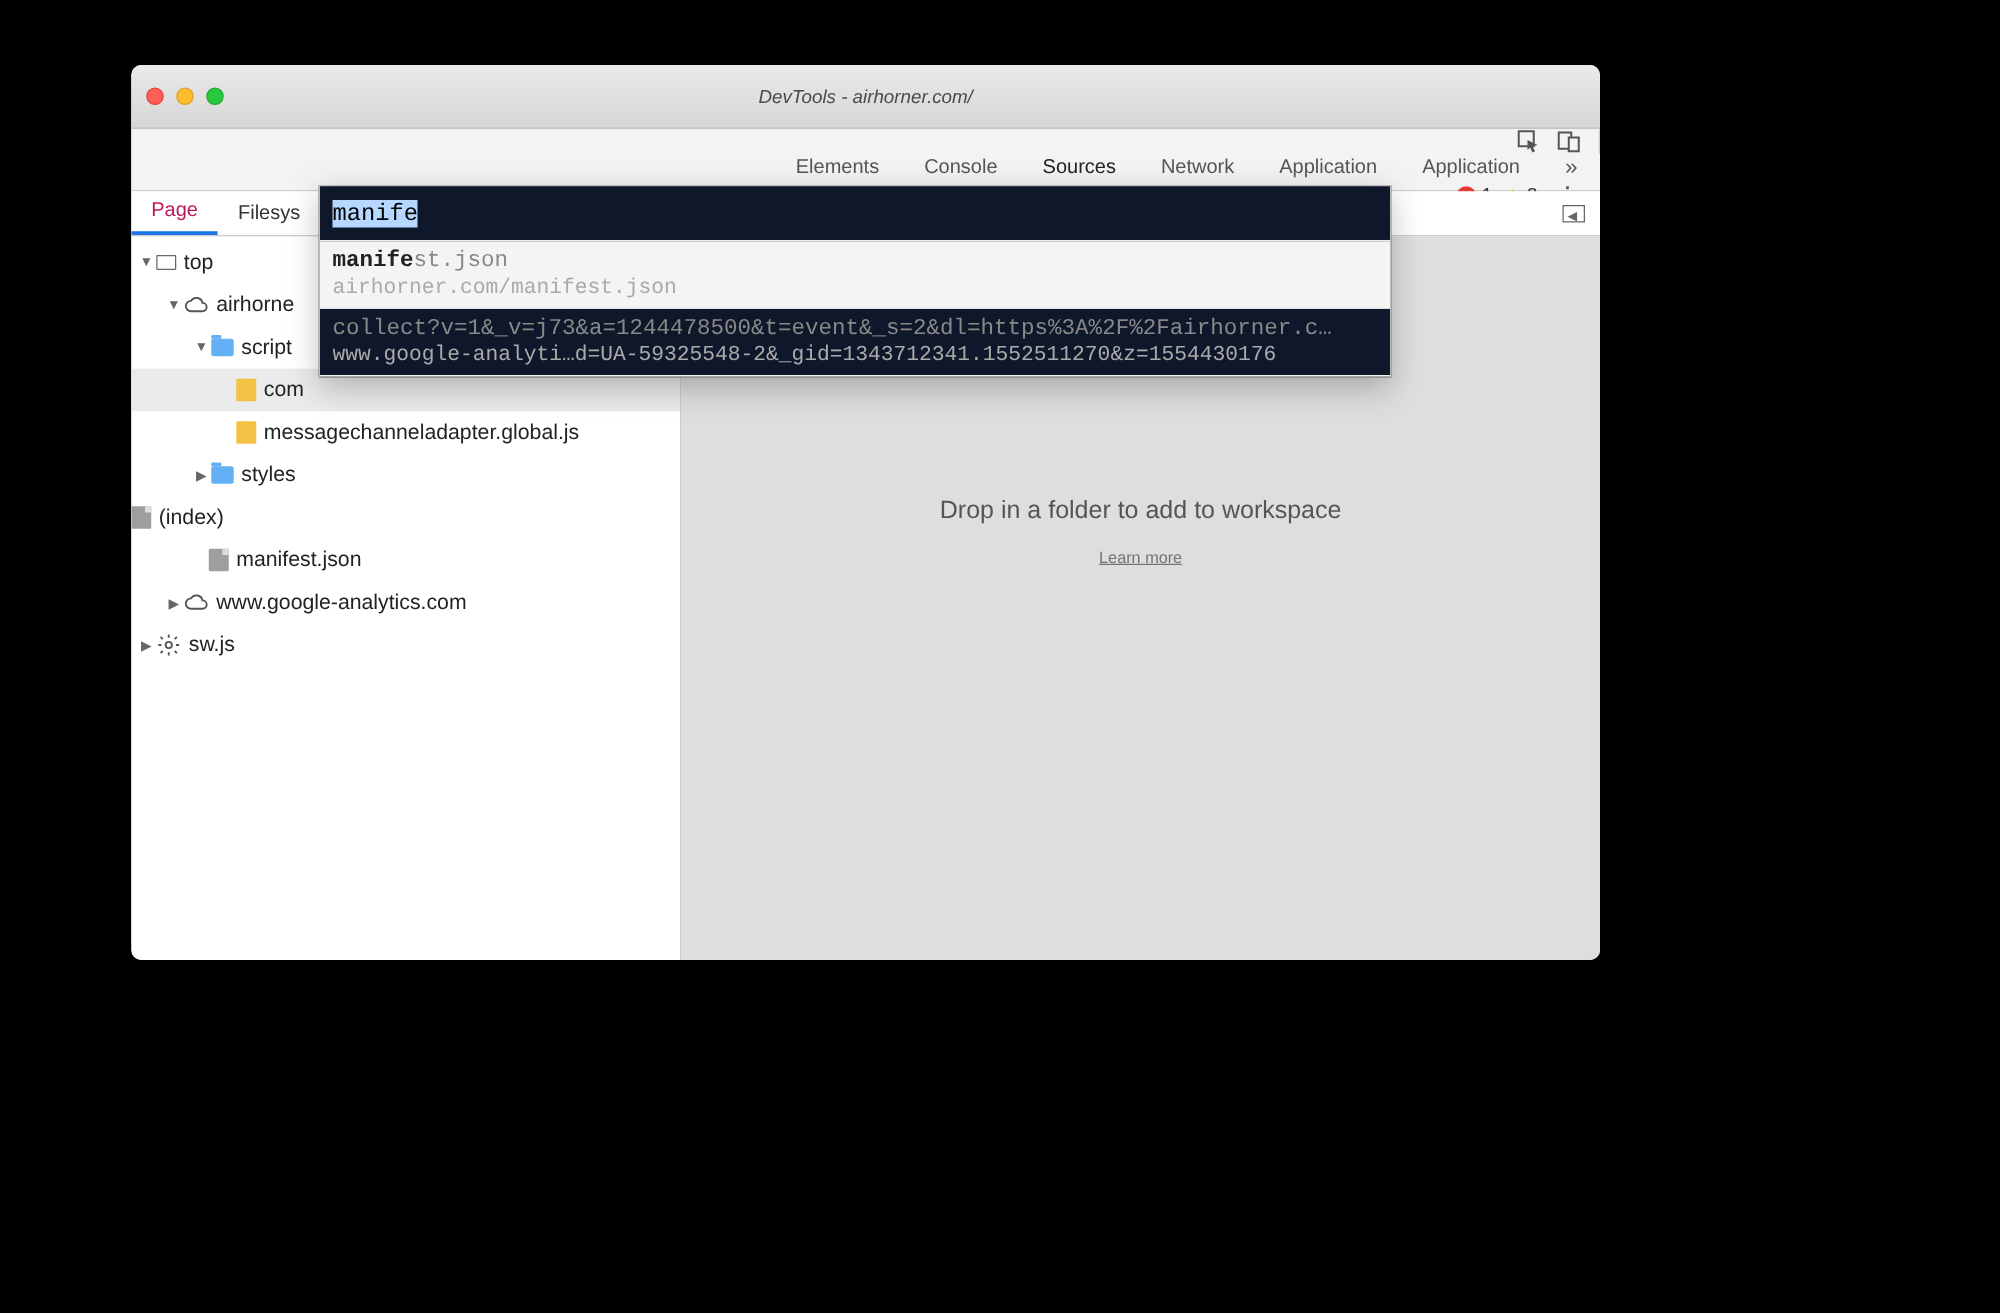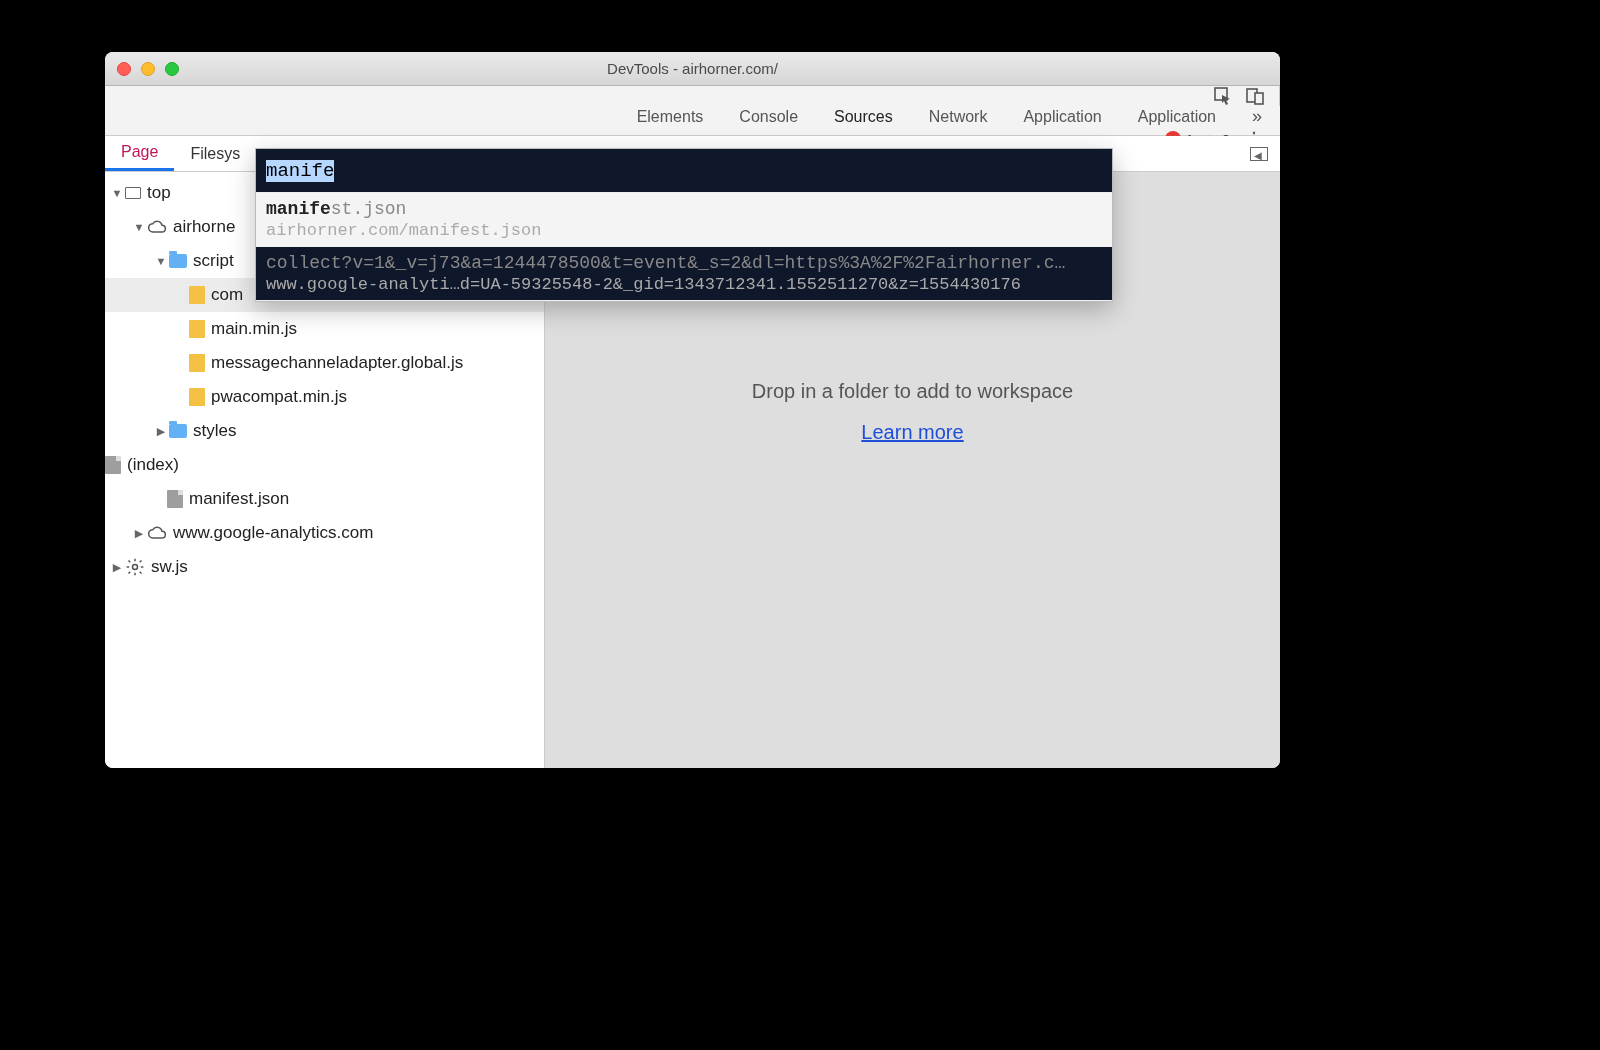--- a/index.html
+++ b/index.html
@@ -18,26 +18,27 @@
   width: 1175px;
   height: 716px;
   background: #f0f0f0;
   border-radius: 8px;
   box-shadow: 0 20px 60px rgba(0,0,0,0.5);
   display: flex;
   flex-direction: column;
   overflow: hidden;
 }
 .titlebar {
-  height: 34px;
+  height: 51px;
   background: linear-gradient(#eaeaea,#d6d6d6);
   border-bottom: 1px solid #b5b5b5;
   display: flex;
   align-items: center;
   position: relative;
+  font-style: italic;
 }
 .traffic-lights { display: flex; gap: 10px; margin-left: 12px; }
 .tlight { width: 14px; height: 14px; border-radius: 50%; }
 .tlight.red { background: #ff5f57; border:1px solid #e24640;}
 .tlight.yellow { background: #ffbd2e; border:1px solid #dfa022;}
 .tlight.green { background: #28c940; border:1px solid #1dac2f;}
 .title { position:absolute; left:0; right:0; text-align:center; color:#4a4a4a; font-size:15px; pointer-events:none;}
 .toolbar {
   height: 50px;
   background: #f3f3f3;
@@ -76,21 +77,21 @@
 .icon.frame { border:1.5px solid #666; width:16px; height:12px; border-radius:1px;}
 .icon.cloud svg, .icon.gear svg { width:20px; height:20px;}
 .icon.folder { width:18px; height:14px; background:#64b0f4; border-radius:2px; position:relative;}
 .icon.folder::before { content:""; position:absolute; top:-3px; left:0; width:8px; height:3px; background:#64b0f4; border-radius:1px 1px 0 0;}
 .icon.jsfile { width:16px; height:18px; background:#f4c145; border-radius:1px;}
 .icon.file { width:16px; height:18px; background:#9e9e9e; border-radius:1px; position:relative;}
 .icon.file::after { content:""; position:absolute; top:0; right:0; width:5px; height:5px; background:#ddd;}
 .selected { background:#ebebeb;}
 .main { flex:1; background:#dedede; display:flex; flex-direction:column; align-items:center; padding-top:208px; position:relative;}
 .drop-text { font-size:20px; color:#555;}
-.learn { margin-top:18px; font-size:20px; color:#1d4ed8; text-decoration:underline;}
+.learn { margin-top:18px; font-size:13px; color:#737373; text-decoration:underline;}
 .quickopen {
   position:absolute;
   left:255px;
   top:148px;
   width:858px;
   background:#0f172a;
   border:1px solid #bbb;
   box-shadow:0 8px 24px rgba(0,0,0,0.25);
   z-index:50;
   font-family: Menlo, Monaco, "Courier New", monospace;
@@ -199,29 +200,21 @@
           <span class="icon folder"></span>
           <span>script</span>
         </div>
 
         <div class="node selected" style="padding-left:84px">
           <span class="icon jsfile"></span>
           <span>com</span>
         </div>
         <div class="node" style="padding-left:84px">
           <span class="icon jsfile"></span>
-          <span>main.min.js</span>
-        </div>
-        <div class="node" style="padding-left:84px">
-          <span class="icon jsfile"></span>
           <span>messagechanneladapter.global.js</span>
-        </div>
-        <div class="node" style="padding-left:84px">
-          <span class="icon jsfile"></span>
-          <span>pwacompat.min.js</span>
         </div>
 
         <div class="node" style="padding-left:50px">
           <span class="disclosure">▶</span>
           <span class="icon folder"></span>
           <span>styles</span>
         </div>
 
         <div class="node" style="">
           <span class="icon file"></span>

